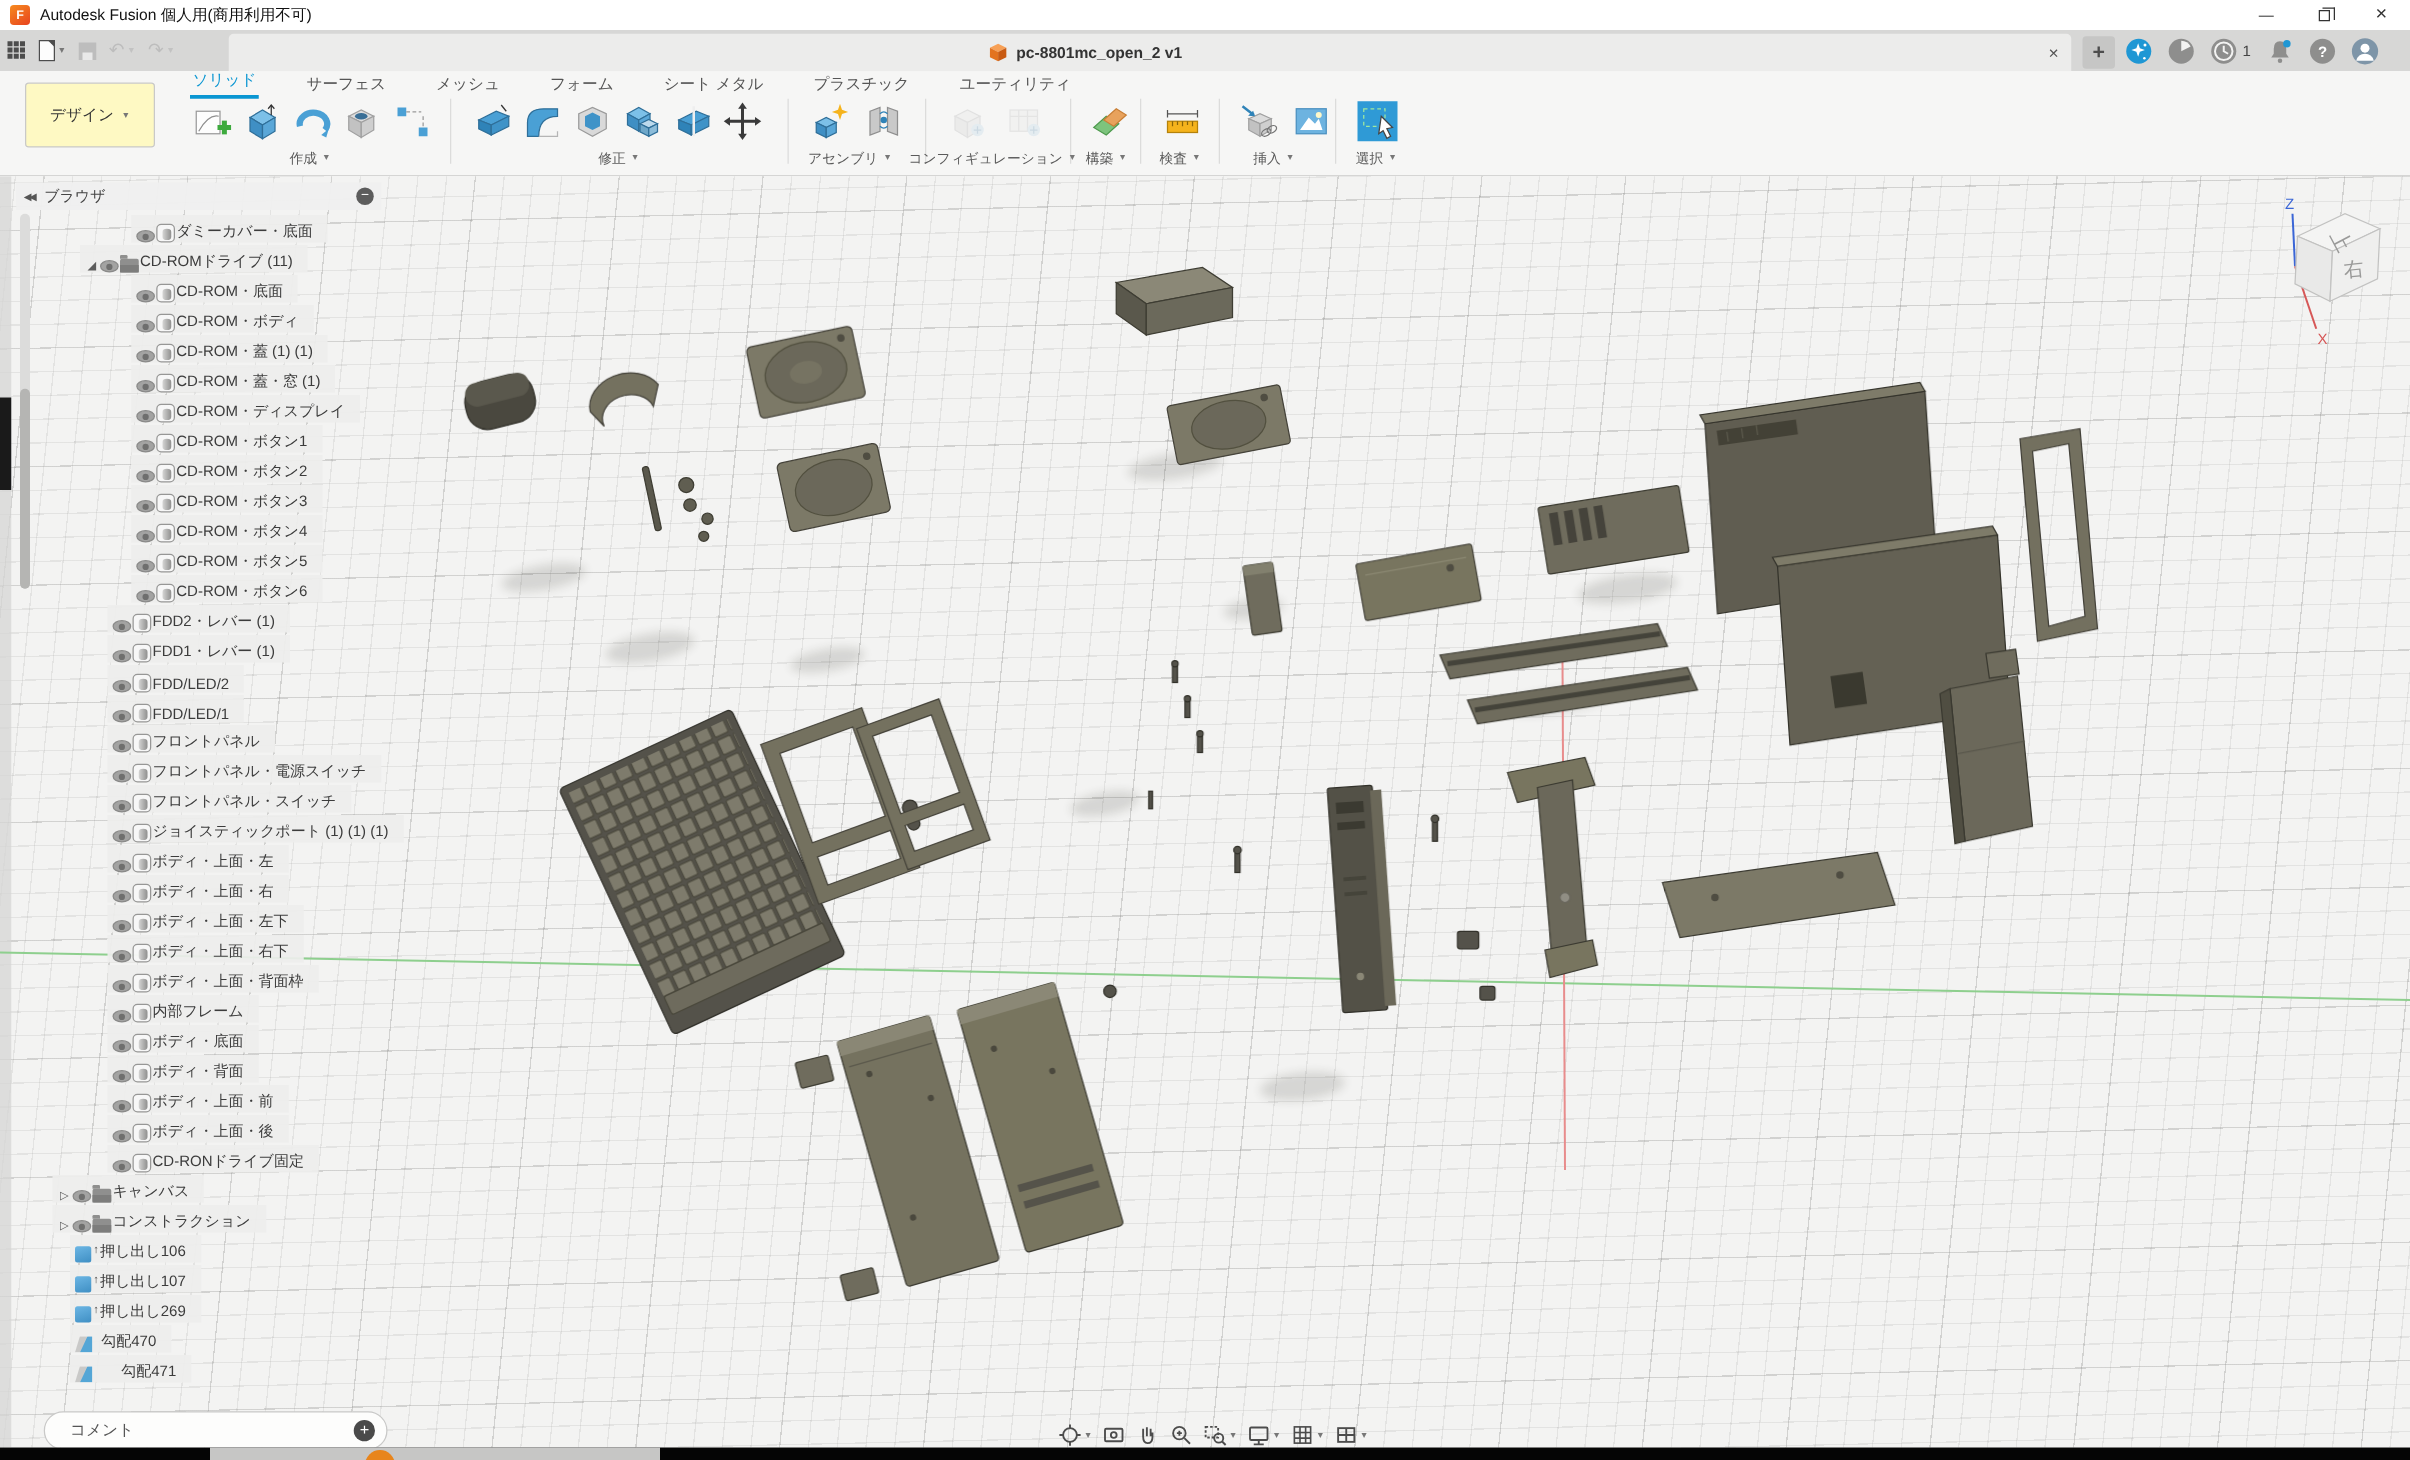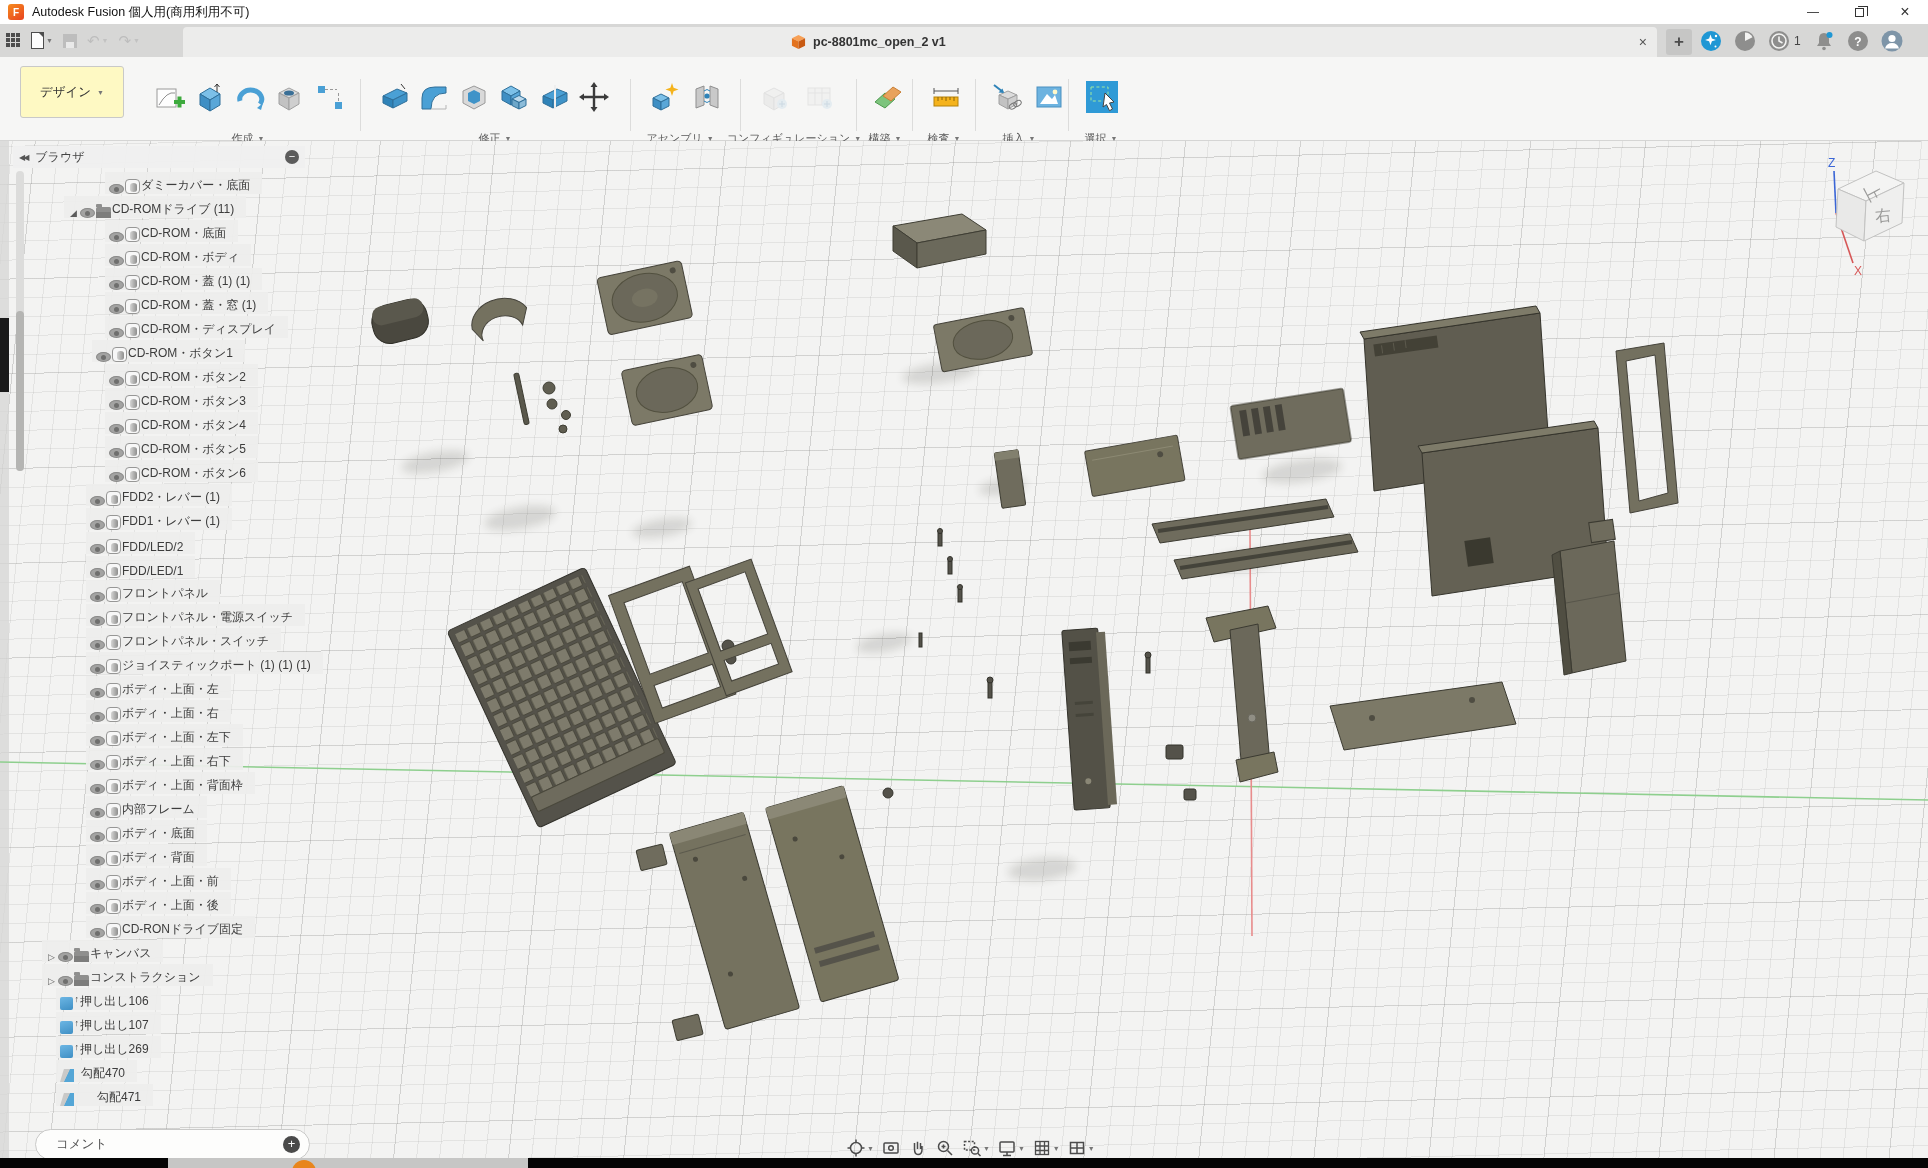--- a/index.html
+++ b/index.html
@@ -38,21 +38,21 @@
   .notif-count { font-size:12px; color:#444; margin-left:2px; }
 
   
   .ribbon { position:absolute; top:57px; left:0; right:0; height:84px; background:#f6f6f5; border-bottom:1px solid #d5d5d4; }
   .design-dd { position:absolute; left:20px; top:9px; width:104px; height:52px; background:#fef9c3; border:1px solid #c9c9c8; border-radius:3px; display:flex; align-items:center; justify-content:center; gap:6px; font-size:12.5px; color:#333; }
   .rtabs { position:absolute; left:152px; top:1px; display:flex; gap:36px; height:21px; align-items:flex-end; }
   .rtab { font-size:12.5px; color:#555; padding:0 2px 3px 2px; white-space:nowrap; }
   .rtab.active { color:#0a96d2; border-bottom:3px solid #0a96d2; }
   .ric { position:absolute; top:21px; width:38px; height:38px; display:flex; align-items:center; justify-content:center; }
   .rdiv { position:absolute; top:22px; height:52px; width:1px; background:#dcdcdb; }
-  .rgl { position:absolute; top:74px; transform:translateX(-50%); font-size:11px; color:#5a5a5a; display:flex; gap:4px; align-items:center; white-space:nowrap; }
+  .rgl { position:absolute; top:62px; transform:translateX(-50%); font-size:11px; color:#5a5a5a; display:flex; gap:4px; align-items:center; white-space:nowrap; }
 
   
   .vp { position:absolute; top:141px; left:0; width:1928px; height:1017px; overflow:hidden; background:#f3f3f2; }
   .vpgrid { position:absolute; left:-250px; top:-250px; width:2500px; height:1600px;
     background-image:
       repeating-linear-gradient(90deg, rgba(120,120,118,0.13) 0 1px, transparent 1px 23px),
       repeating-linear-gradient(0deg, rgba(120,120,118,0.13) 0 1px, transparent 1px 19px),
       repeating-linear-gradient(90deg, rgba(100,100,98,0.14) 0 1px, transparent 1px 115px),
       repeating-linear-gradient(0deg, rgba(100,100,98,0.14) 0 1px, transparent 1px 95px);
     transform:skewX(-7deg) rotate(-1.3deg); }
@@ -188,20 +188,29 @@
           <path d="M4,18.5 q1.5,-5.5 7,-5.5 q5.5,0 7,5.5 z" fill="#fff"></path>
         </svg>
     </div>
   </div>
 
   <div class="ribbon">
     <div class="design-dd">
       <span>デザイン</span>
         <span class="caret">▼</span>
     </div>
+    <div class="rtabs">
+      <span class="rtab active">ソリッド</span>
+      <span class="rtab">サーフェス</span>
+      <span class="rtab">メッシュ</span>
+      <span class="rtab">フォーム</span>
+      <span class="rtab">シート メタル</span>
+      <span class="rtab">プラスチック</span>
+      <span class="rtab">ユーティリティ</span>
+    </div>
 
     <div class="ric" style="left:150px">
         <svg width="32" height="32" viewBox="0 0 32 32">
           <rect x="4" y="8" width="19" height="18" fill="#fdfdfd" stroke="#9a9a9a"></rect>
           <path d="M6,24 Q14,10 22,12" stroke="#8f8f8f" fill="none"></path>
           <rect x="21" y="19" width="11" height="4" fill="#3daa3d"></rect>
           <rect x="24.5" y="15.5" width="4" height="11" fill="#3daa3d"></rect>
         </svg>
       </div>
     <div class="ric" style="left:190px">
@@ -673,21 +682,21 @@
     <div class="trow" style="top:151px;left:105px">
         <span class="ic-eye"></span>
         <span class="ic-body"></span>
         <span>CD-ROM・蓋・窓 (1)</span>
       </div>
     <div class="trow" style="top:175px;left:105px">
         <span class="ic-eye"></span>
         <span class="ic-body"></span>
         <span>CD-ROM・ディスプレイ</span>
       </div>
-    <div class="trow" style="top:199px;left:92px">
+    <div class="trow" style="top:199px;left:105px">
         <span class="ic-eye"></span>
         <span class="ic-body"></span>
         <span>CD-ROM・ボタン1</span>
       </div>
     <div class="trow" style="top:223px;left:105px">
         <span class="ic-eye"></span>
         <span class="ic-body"></span>
         <span>CD-ROM・ボタン2</span>
       </div>
     <div class="trow" style="top:247px;left:105px">

